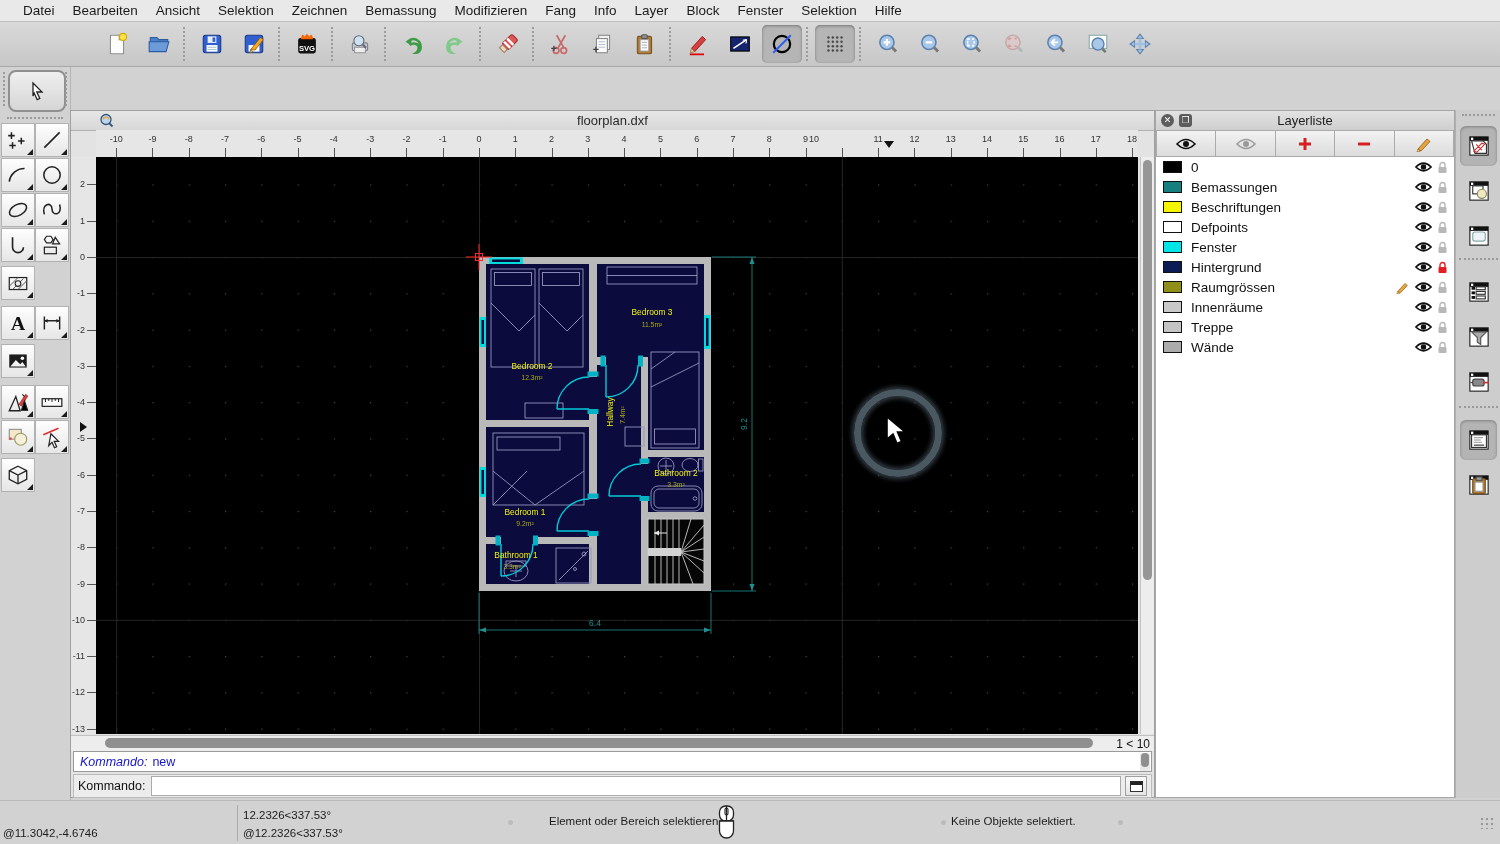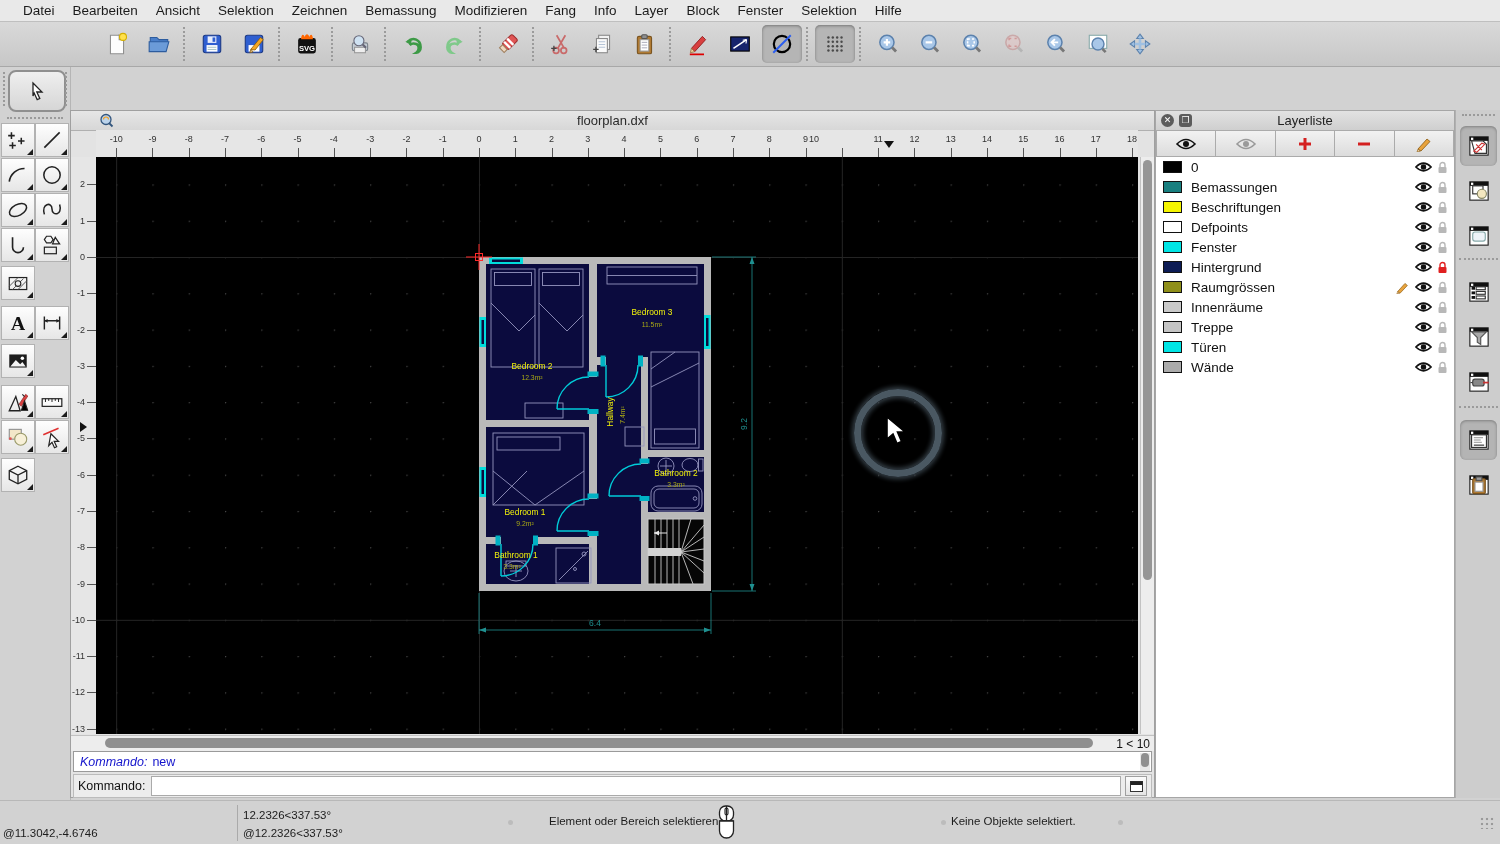--- a/index.html
+++ b/index.html
@@ -917,34 +917,20 @@
               <path d="M1 7Q10 -2 19 7Q10 16 1 7z" fill="none" stroke="#111" stroke-width="1.8"></path>
               <circle cx="10" cy="7" r="3.2" fill="#111"></circle>
             </svg>
             <svg width="11" height="13" viewBox="0 0 11 13">
               <path d="M3 6V4a2.5 2.5 0 0 1 5 0v2" fill="none" stroke="#b8b8b8" stroke-width="1.4"></path>
               <rect x="1.5" y="6" width="8" height="6" rx="1" fill="#b8b8b8"></rect>
             </svg>
           </span>
         </div>
         <div class="lrow">
-          <span class="sw" style="background:#00e5e5"></span>
-          <span class="lname">Türen</span>
-          <span class="rowicons">
-            <svg width="17" height="12" viewBox="0 0 20 14">
-              <path d="M1 7Q10 -2 19 7Q10 16 1 7z" fill="none" stroke="#111" stroke-width="1.8"></path>
-              <circle cx="10" cy="7" r="3.2" fill="#111"></circle>
-            </svg>
-            <svg width="11" height="13" viewBox="0 0 11 13">
-              <path d="M3 6V4a2.5 2.5 0 0 1 5 0v2" fill="none" stroke="#b8b8b8" stroke-width="1.4"></path>
-              <rect x="1.5" y="6" width="8" height="6" rx="1" fill="#b8b8b8"></rect>
-            </svg>
-          </span>
-        </div>
-        <div class="lrow">
           <span class="sw" style="background:#ababab"></span>
           <span class="lname">Wände</span>
           <span class="rowicons">
             <svg width="17" height="12" viewBox="0 0 20 14">
               <path d="M1 7Q10 -2 19 7Q10 16 1 7z" fill="none" stroke="#111" stroke-width="1.8"></path>
               <circle cx="10" cy="7" r="3.2" fill="#111"></circle>
             </svg>
             <svg width="11" height="13" viewBox="0 0 11 13">
               <path d="M3 6V4a2.5 2.5 0 0 1 5 0v2" fill="none" stroke="#b8b8b8" stroke-width="1.4"></path>
               <rect x="1.5" y="6" width="8" height="6" rx="1" fill="#b8b8b8"></rect>

